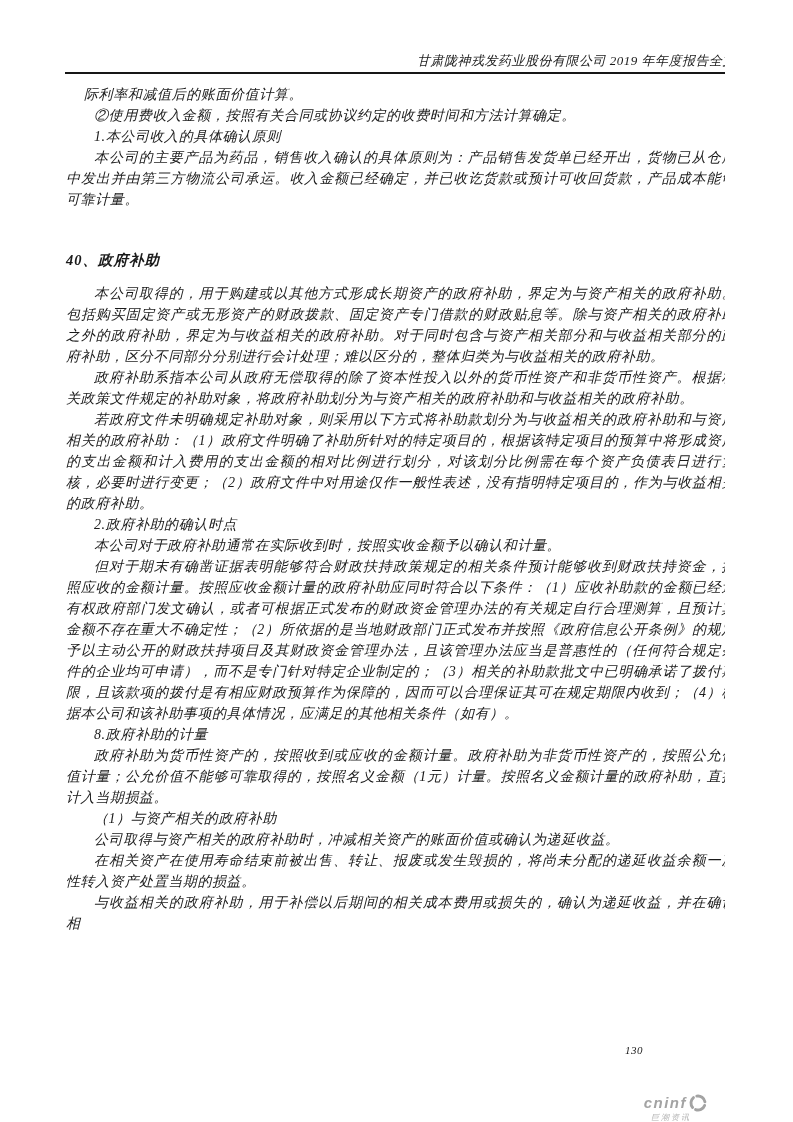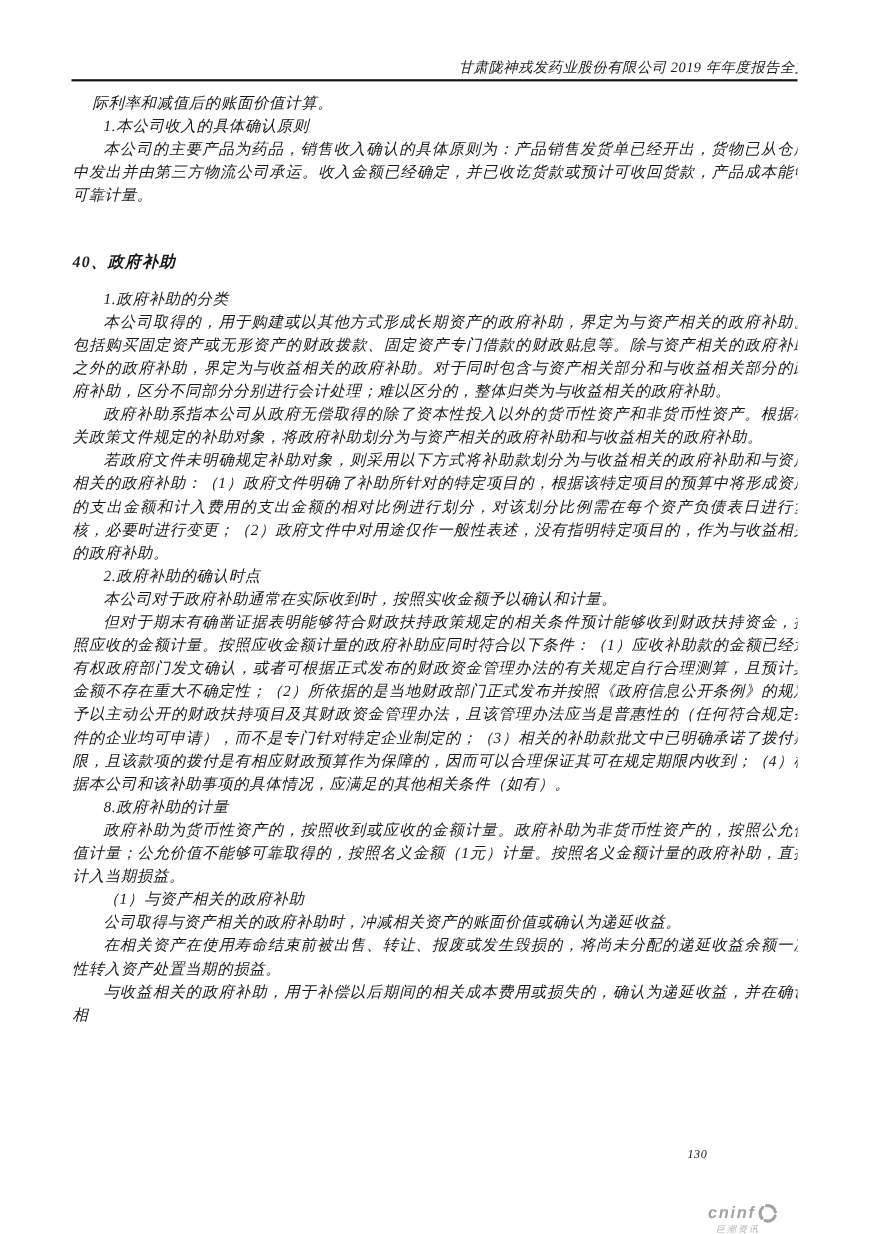--- a/index.html
+++ b/index.html
@@ -100,24 +100,24 @@
 <div class="page">
 
   <div class="header">
     <span>甘肃陇神戎发药业股份有限公司 2019 年年度报告全文</span>
   </div>
 
   <div class="header-rule"></div>
 
   <main class="doc-body" id="doc-body">
       <p class="plain">际利率和减值后的账面价值计算。</p>
+      <p class="indent">②使用费收入金额，按照有关合同或协议约定的收费时间和方法计算确定。</p>
       <p class="indent">1.本公司收入的具体确认原则</p>
       <p class="indent">本公司的主要产品为药品，销售收入确认的具体原则为：产品销售发货单已经开出，货物已从仓库中发出并由第三方物流公司承运。收入金额已经确定，并已收讫货款或预计可收回货款，产品成本能够可靠计量。</p>
       <p class="heading">40、政府补助</p>
-      <p class="indent">1.政府补助的分类</p>
       <p class="indent">本公司取得的，用于购建或以其他方式形成长期资产的政府补助，界定为与资产相关的政府补助。包括购买固定资产或无形资产的财政拨款、固定资产专门借款的财政贴息等。除与资产相关的政府补助之外的政府补助，界定为与收益相关的政府补助。对于同时包含与资产相关部分和与收益相关部分的政府补助，区分不同部分分别进行会计处理；难以区分的，整体归类为与收益相关的政府补助。</p>
       <p class="indent">政府补助系指本公司从政府无偿取得的除了资本性投入以外的货币性资产和非货币性资产。根据相关政策文件规定的补助对象，将政府补助划分为与资产相关的政府补助和与收益相关的政府补助。</p>
       <p class="indent">若政府文件未明确规定补助对象，则采用以下方式将补助款划分为与收益相关的政府补助和与资产相关的政府补助：（1）政府文件明确了补助所针对的特定项目的，根据该特定项目的预算中将形成资产的支出金额和计入费用的支出金额的相对比例进行划分，对该划分比例需在每个资产负债表日进行复核，必要时进行变更；（2）政府文件中对用途仅作一般性表述，没有指明特定项目的，作为与收益相关的政府补助。</p>
       <p class="indent">2.政府补助的确认时点</p>
       <p class="indent">本公司对于政府补助通常在实际收到时，按照实收金额予以确认和计量。</p>
       <p class="indent">但对于期末有确凿证据表明能够符合财政扶持政策规定的相关条件预计能够收到财政扶持资金，按照应收的金额计量。按照应收金额计量的政府补助应同时符合以下条件：（1）应收补助款的金额已经过有权政府部门发文确认，或者可根据正式发布的财政资金管理办法的有关规定自行合理测算，且预计其金额不存在重大不确定性；（2）所依据的是当地财政部门正式发布并按照《政府信息公开条例》的规定予以主动公开的财政扶持项目及其财政资金管理办法，且该管理办法应当是普惠性的（任何符合规定条件的企业均可申请），而不是专门针对特定企业制定的；（3）相关的补助款批文中已明确承诺了拨付期限，且该款项的拨付是有相应财政预算作为保障的，因而可以合理保证其可在规定期限内收到；（4）根据本公司和该补助事项的具体情况，应满足的其他相关条件（如有）。</p>
       <p class="indent">8.政府补助的计量</p>
       <p class="indent">政府补助为货币性资产的，按照收到或应收的金额计量。政府补助为非货币性资产的，按照公允价值计量；公允价值不能够可靠取得的，按照名义金额（1元）计量。按照名义金额计量的政府补助，直接计入当期损益。</p>
       <p class="indent">（1）与资产相关的政府补助</p>
       <p class="indent">公司取得与资产相关的政府补助时，冲减相关资产的账面价值或确认为递延收益。</p>

